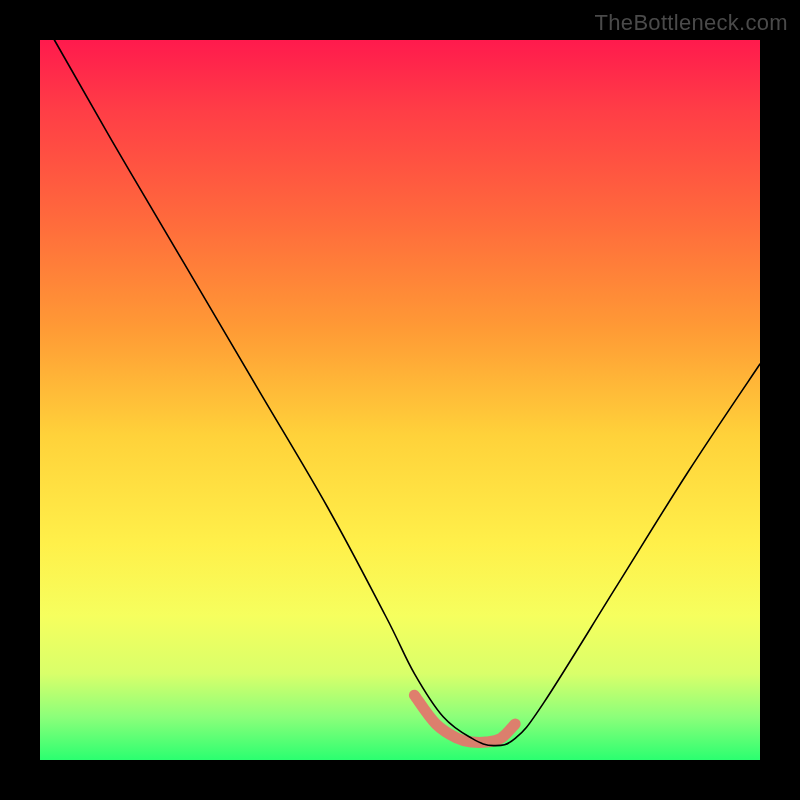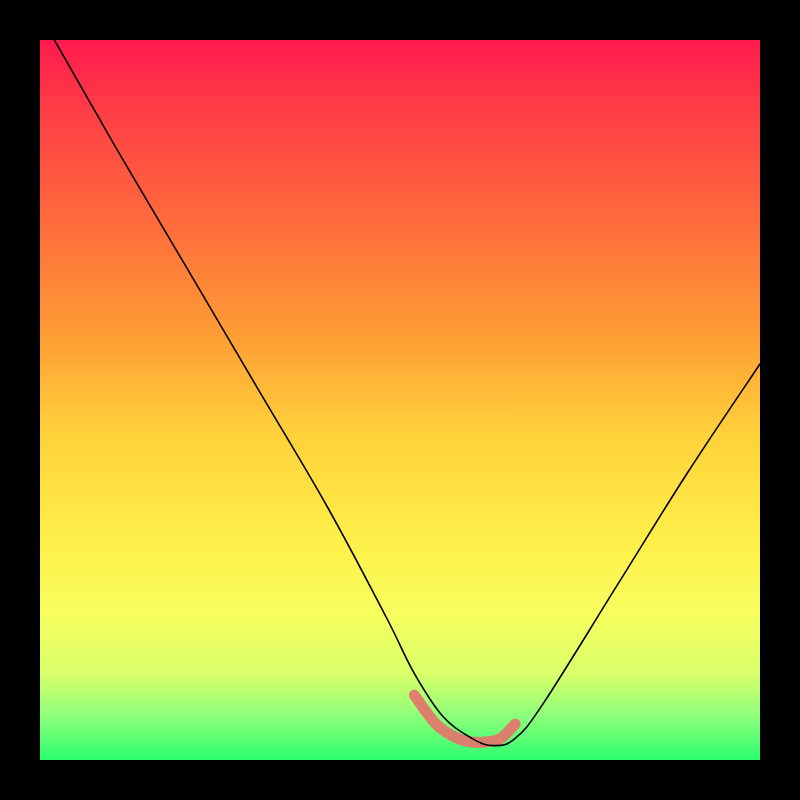--- a/index.html
+++ b/index.html
@@ -80,14 +80,15 @@
 
   <div class="plot-area">
     <svg class="curve" viewBox="0 0 720 720" preserveAspectRatio="none">
 
       <path id="highlight" class="highlight-path" d="M 374.4 655.2 C 378.3 660.4, 388.2 676.2, 396.0 684.0 C 403.8 691.8, 411.1 695.2, 417.6 698.4 C 424.1 701.6, 426.8 701.4, 432.0 702.0 C 437.2 702.6, 441.2 702.6, 446.4 702.0 C 451.6 701.4, 455.6 701.6, 460.8 698.4 C 466.0 695.2, 472.6 686.6, 475.2 684.0"></path>
 
       <path id="maincurve" class="curve-path" d="M 14.4 0.0 C 24.8 18.1, 48.7 60.6, 72.0 100.8 C 95.3 141.0, 118.1 179.1, 144.0 223.2 C 169.9 267.3, 190.1 301.5, 216.0 345.6 C 241.9 389.7, 264.7 426.5, 288.0 468.0 C 311.3 509.5, 330.0 546.2, 345.6 576.0 C 361.2 605.8, 364.0 615.5, 374.4 633.6 C 384.8 651.7, 392.8 665.1, 403.2 676.8 C 413.6 688.5, 422.9 693.2, 432.0 698.4 C 441.1 703.6, 445.8 705.6, 453.6 705.6 C 461.4 705.6, 466.1 706.2, 475.2 698.4 C 484.3 690.6, 485.9 689.6, 504.0 662.4 C 522.1 635.2, 550.1 588.7, 576.0 547.2 C 601.9 505.7, 622.1 472.2, 648.0 432.0 C 673.9 391.8, 707.0 343.4, 720.0 324.0"></path>
     </svg>
   </div>
 
+  <div class="watermark">TheBottleneck.com</div>
 
 </div>
 
 </body></html>

